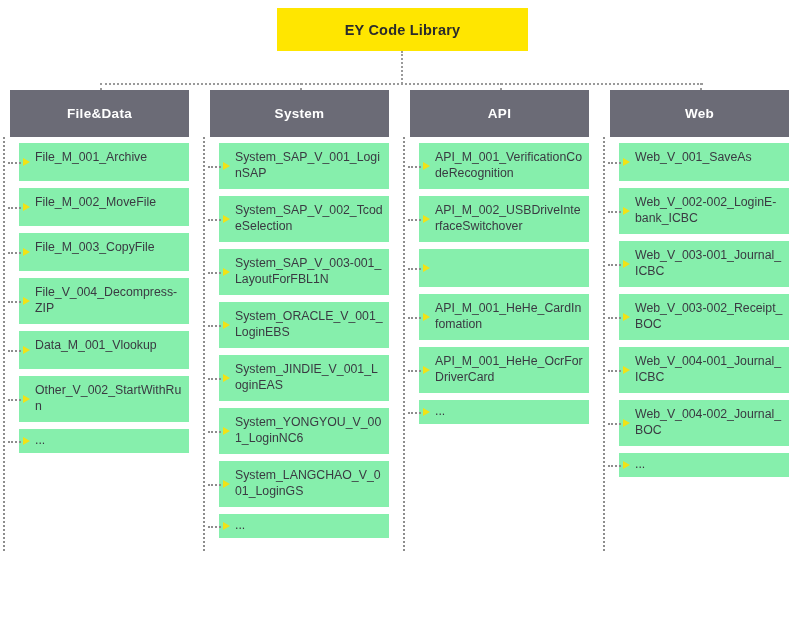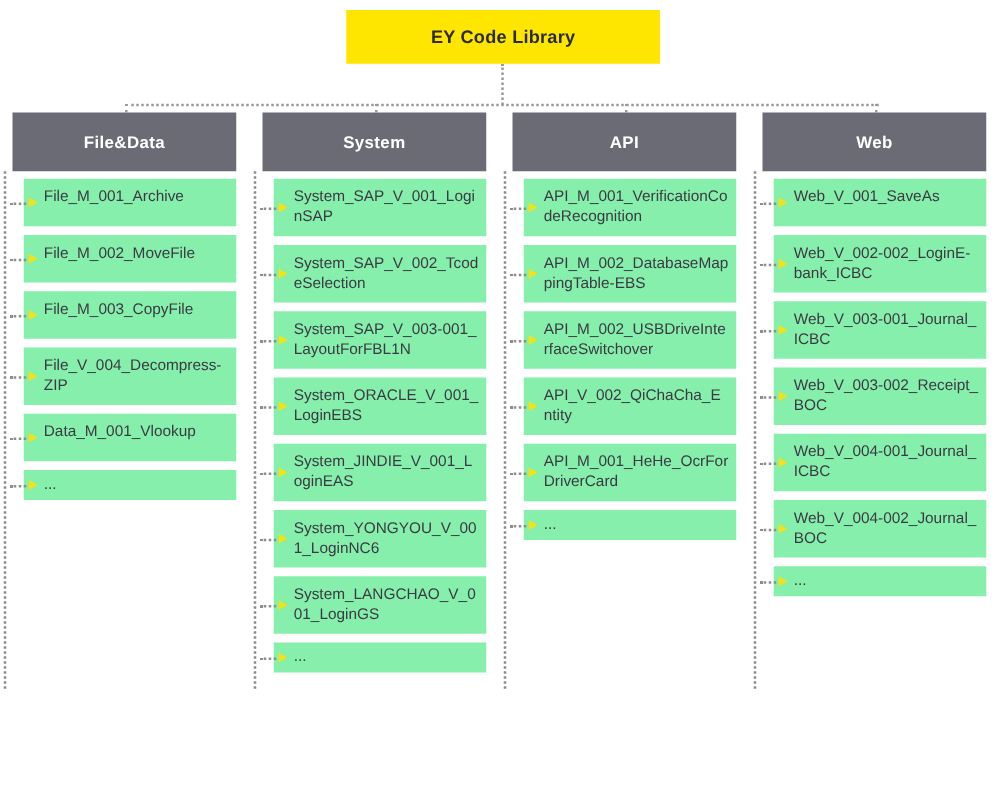--- a/index.html
+++ b/index.html
@@ -211,20 +211,25 @@
           <div class="item">
     <div class="branch"></div>
     <span class="bullet"></span>
     <span class="item-label">File_V_004_Decompress-ZIP</span>
   </div>
           <div class="item">
     <div class="branch"></div>
     <span class="bullet"></span>
     <span class="item-label">Data_M_001_Vlookup</span>
   </div>
+          <div class="item">
+    <div class="branch"></div>
+    <span class="bullet"></span>
+    <span class="item-label">Other_V_002_StartWithRun</span>
+  </div>
           <div class="item short">
     <div class="branch"></div>
     <span class="bullet"></span>
     <span class="item-label">...</span>
   </div>
         </div>
   </div>
       <div class="column">
     <div class="col-header">
       <div class="header-drop"></div>
@@ -282,31 +287,30 @@
     <div class="spine"></div>
     <div class="items">
           <div class="item">
     <div class="branch"></div>
     <span class="bullet"></span>
     <span class="item-label">API_M_001_VerificationCodeRecognition</span>
   </div>
           <div class="item">
     <div class="branch"></div>
     <span class="bullet"></span>
-    <span class="item-label">API_M_002_DatabaseMappingTable-EBS</span>
-  </div>
-          <div class="item">
-    <div class="branch"></div>
-    <span class="bullet"></span>
     <span class="item-label">API_M_002_USBDriveInterfaceSwitchover</span>
   </div>
           <div class="item">
     <div class="branch"></div>
     <span class="bullet"></span>
-    <span class="item-label">API_V_002_QiChaCha_Entity</span>
+  </div>
+          <div class="item">
+    <div class="branch"></div>
+    <span class="bullet"></span>
+    <span class="item-label">API_M_001_HeHe_CardInfomation</span>
   </div>
           <div class="item">
     <div class="branch"></div>
     <span class="bullet"></span>
     <span class="item-label">API_M_001_HeHe_OcrForDriverCard</span>
   </div>
           <div class="item short">
     <div class="branch"></div>
     <span class="bullet"></span>
     <span class="item-label">...</span>

